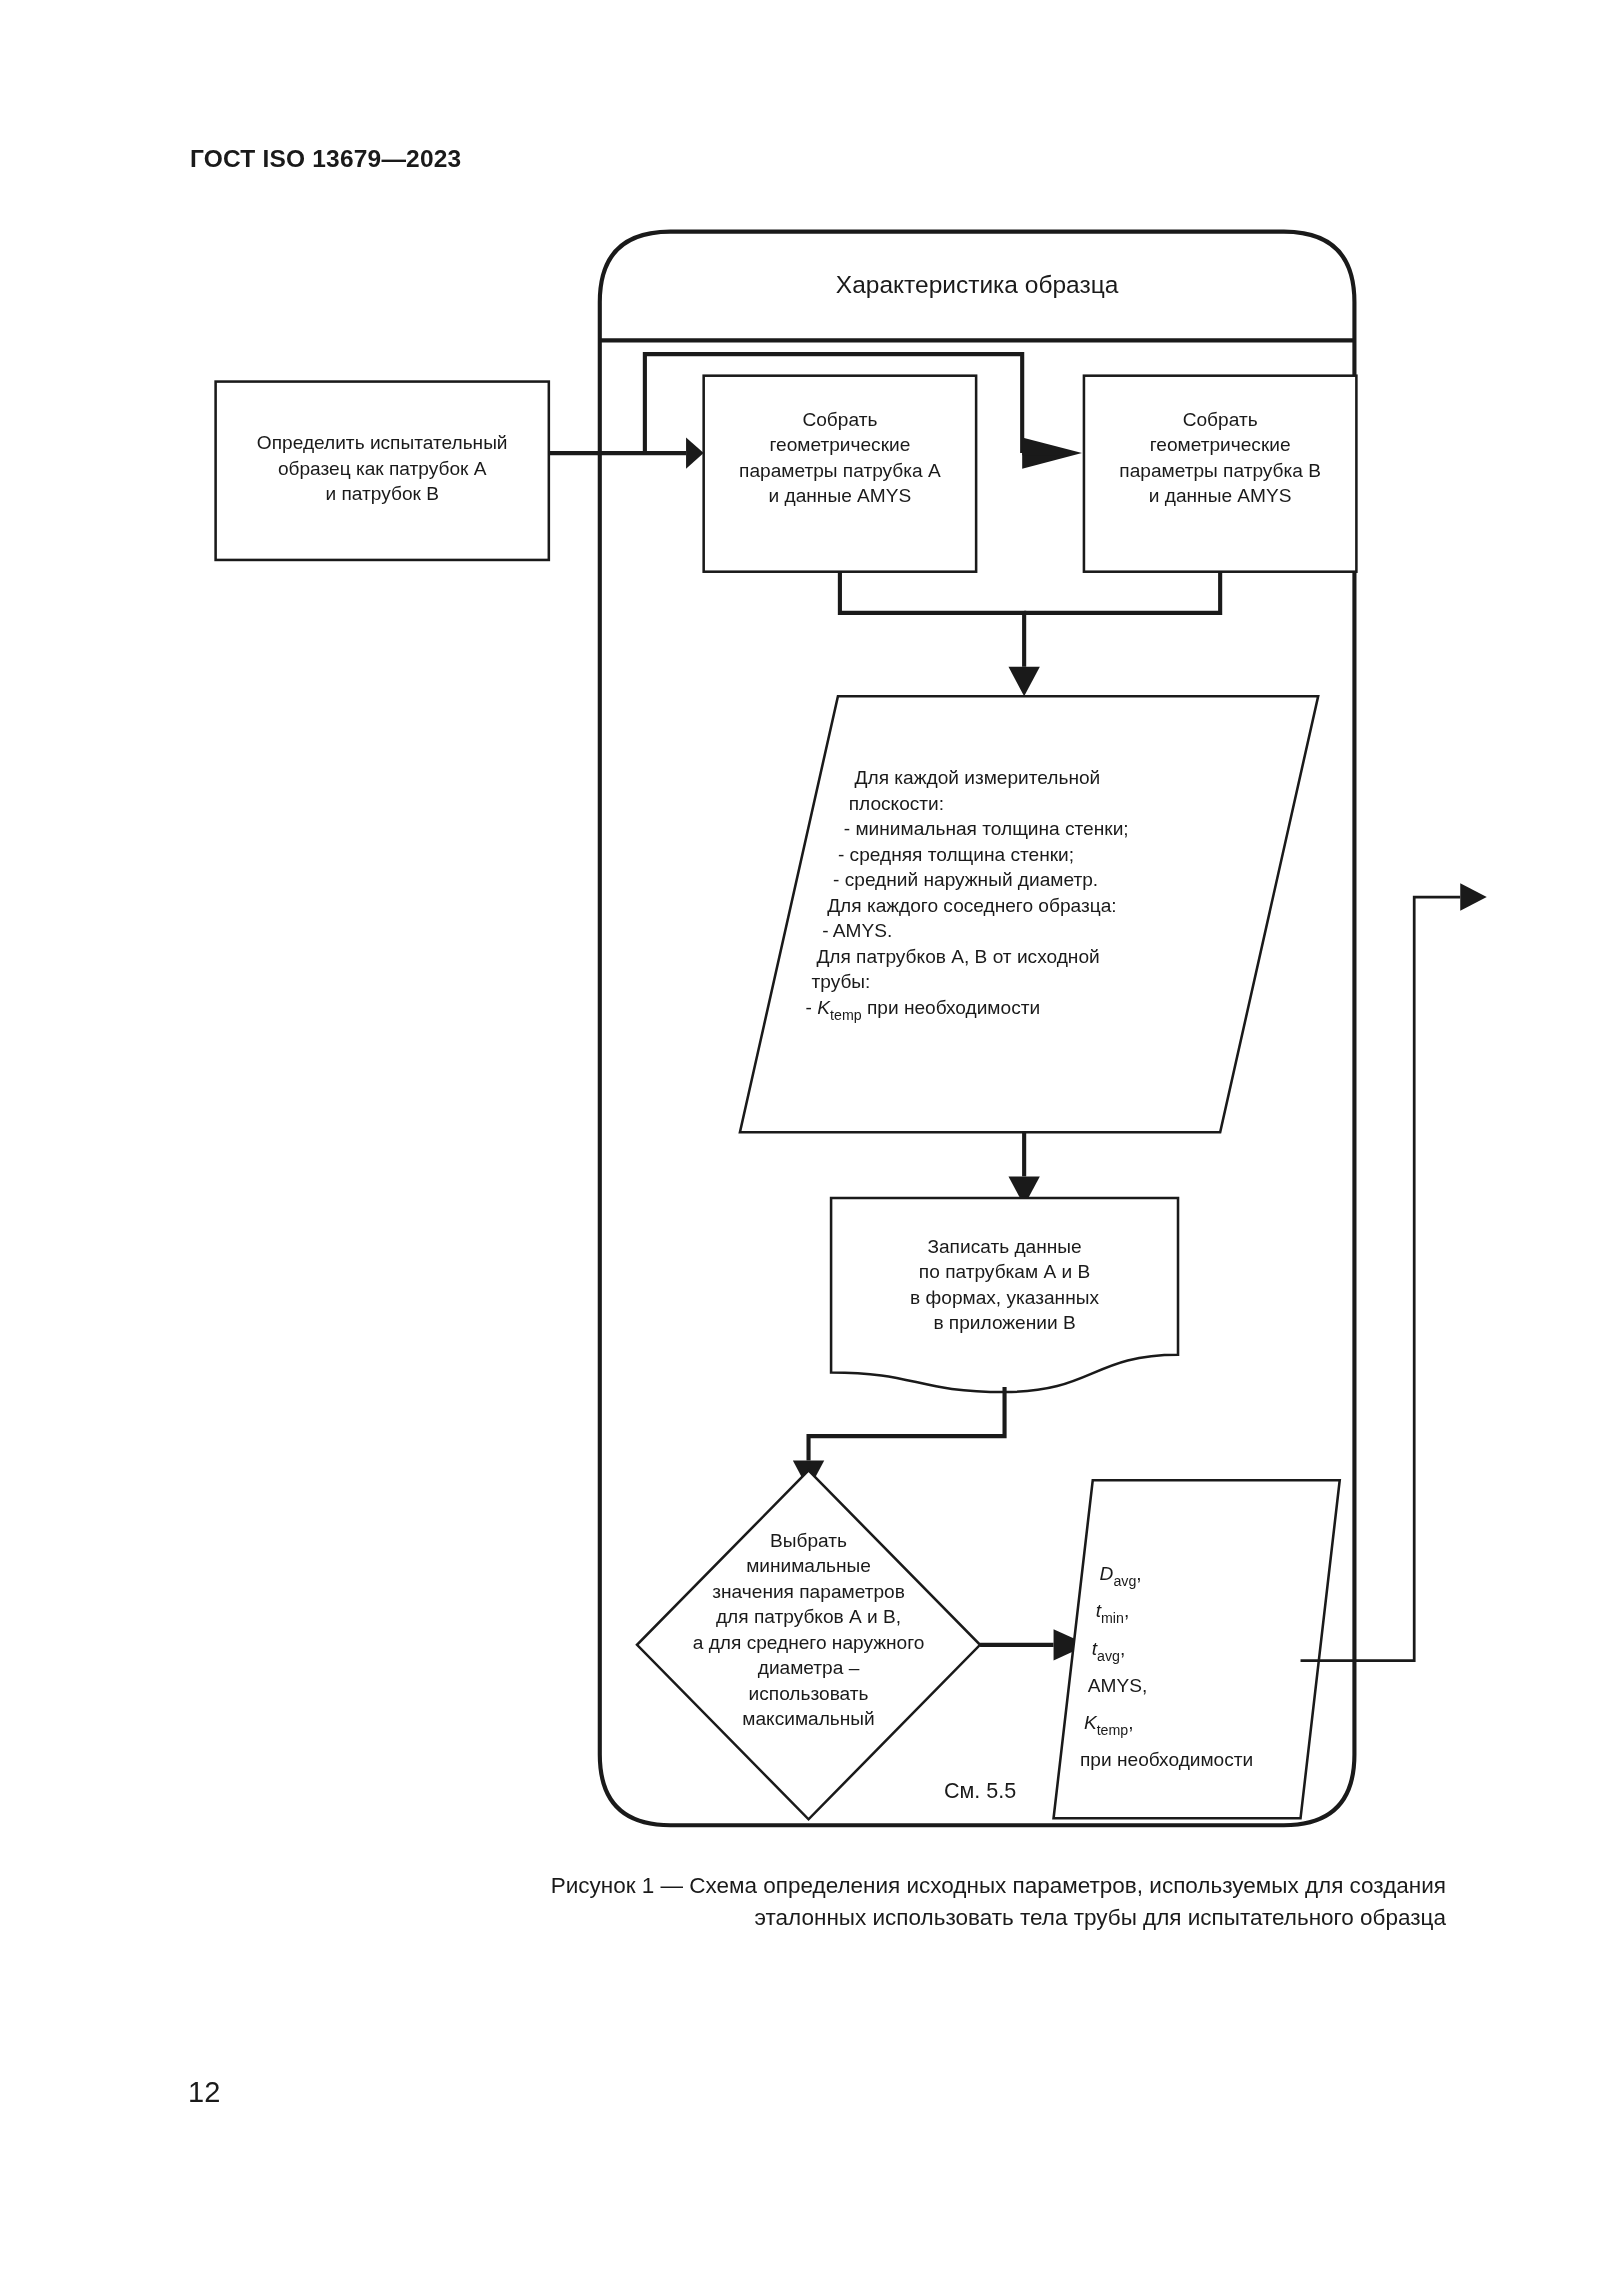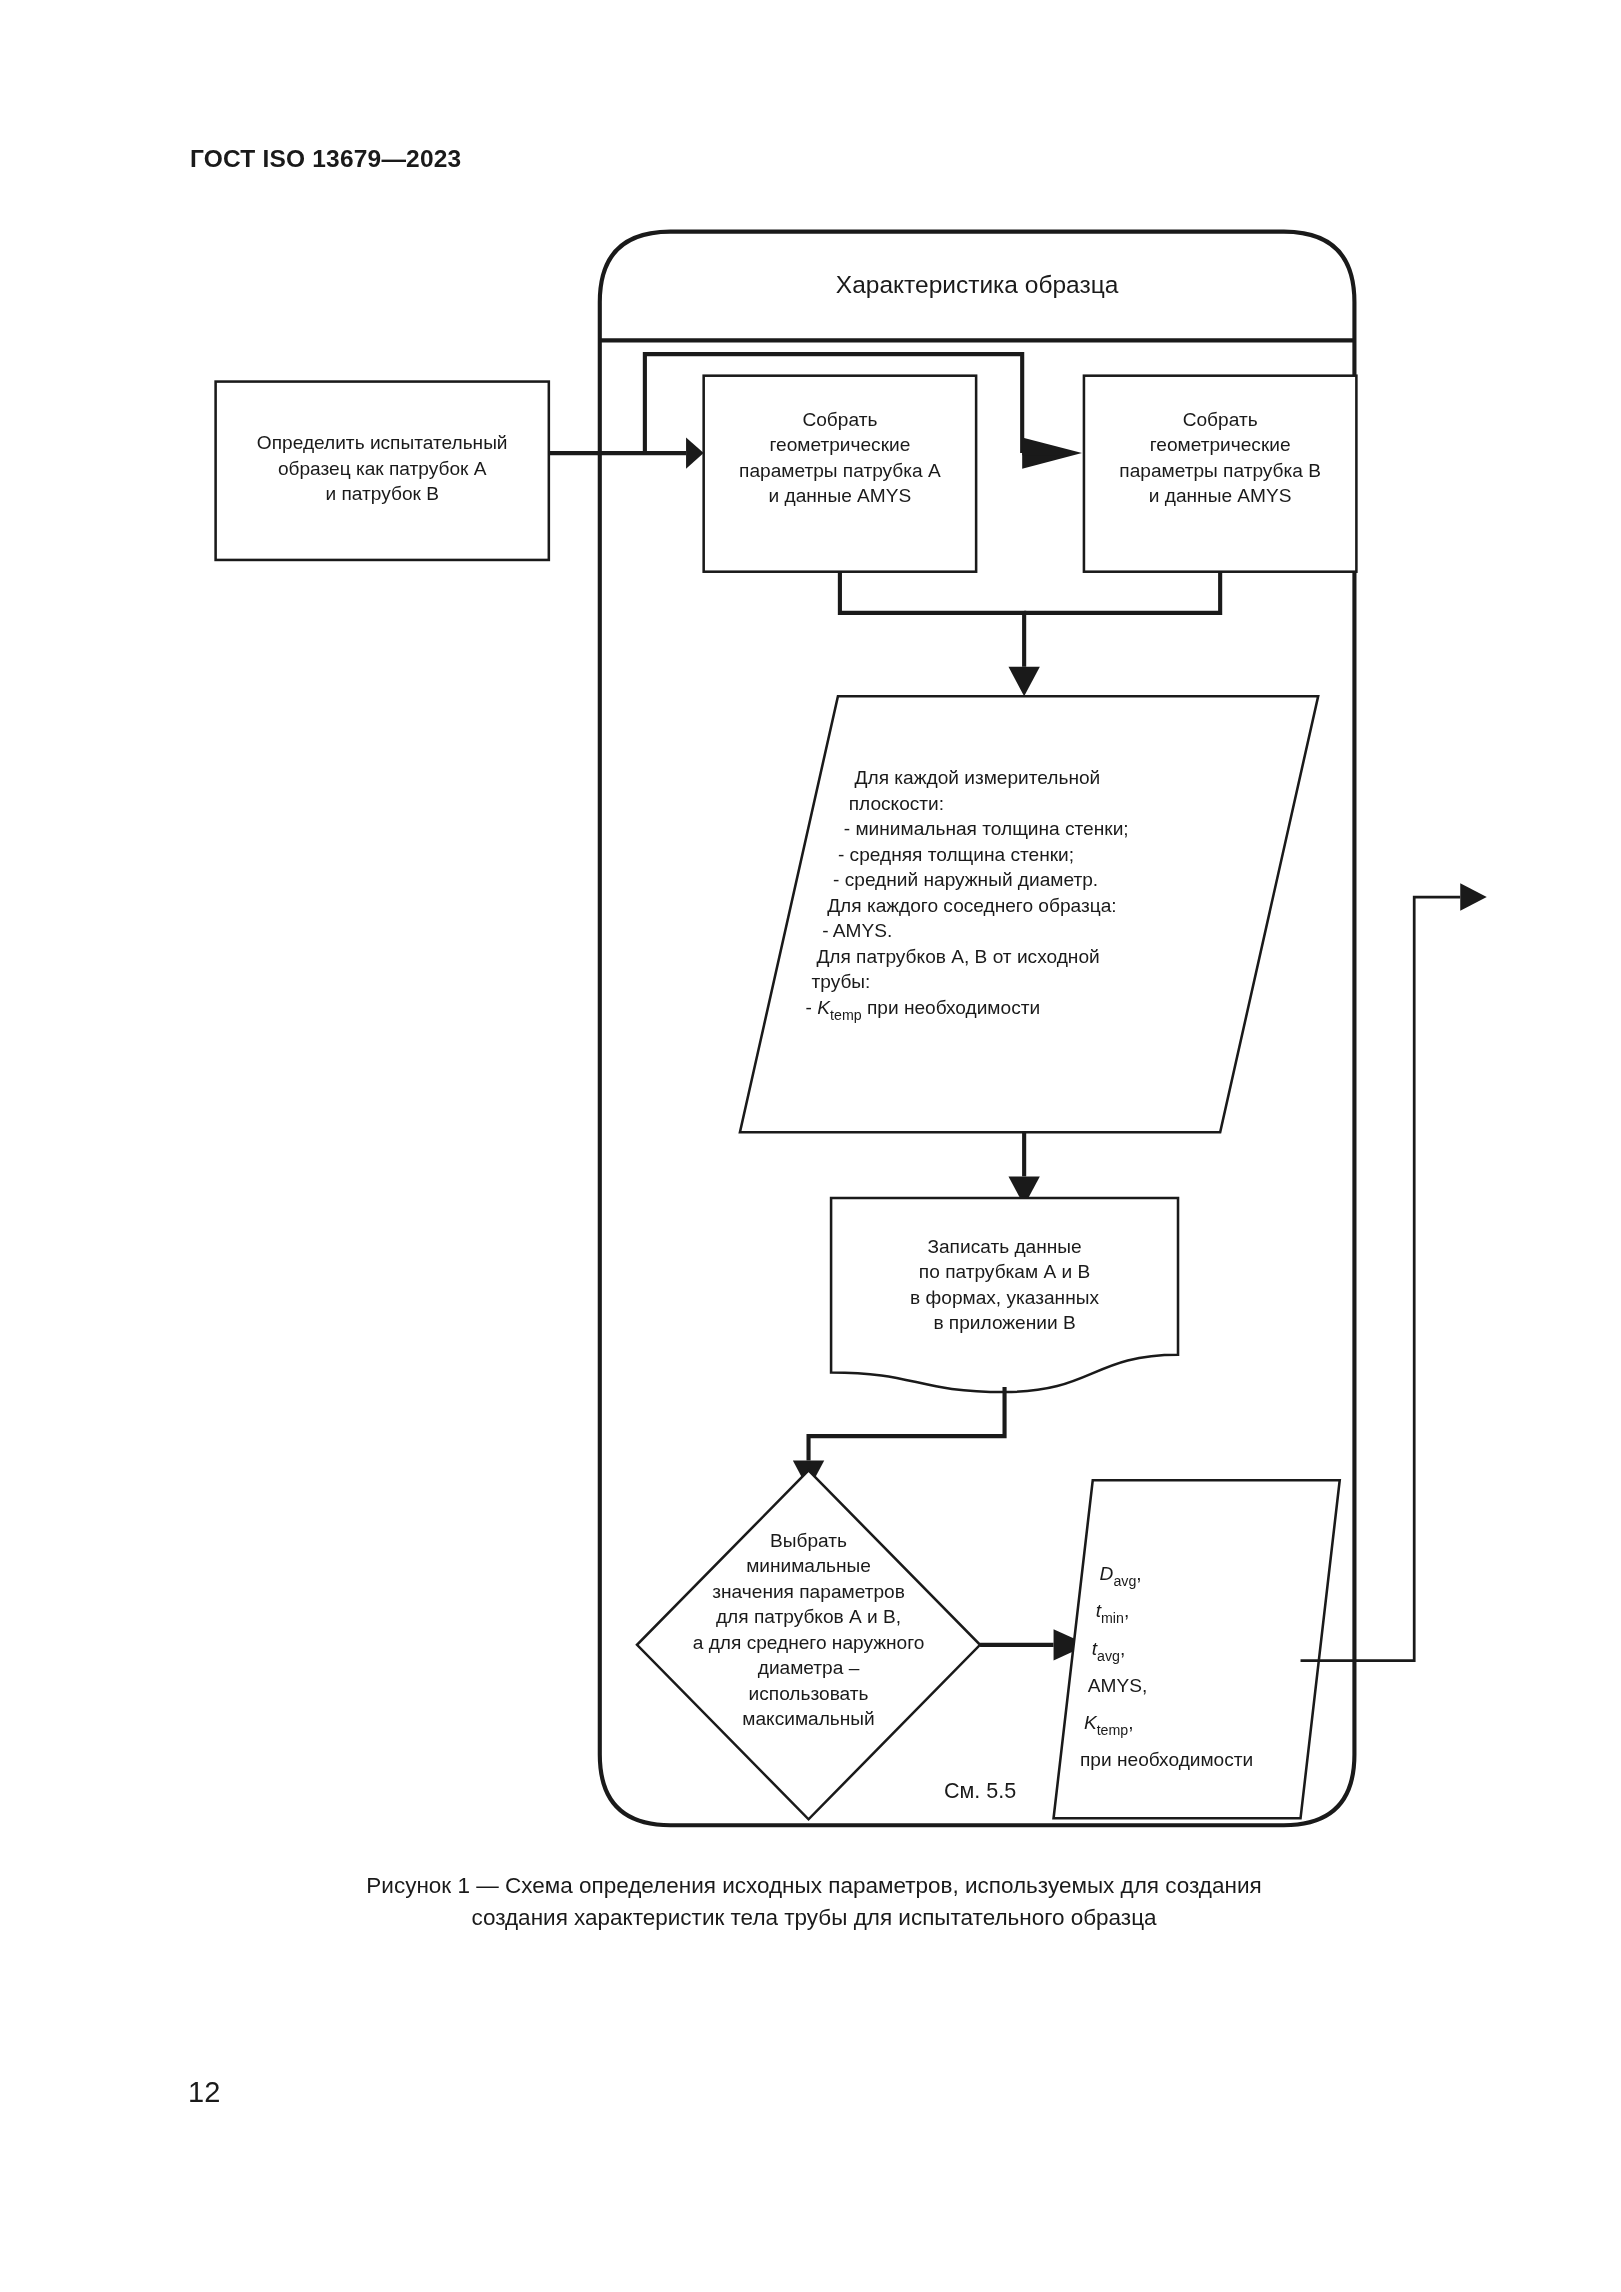--- a/index.html
+++ b/index.html
@@ -40,21 +40,21 @@
     left: 0;
     top: 0;
     width: 1621px;
     height: 2293px;
   }
   .fig-caption {
     position: absolute;
     left: 182px;
     top: 1870px;
     width: 1264px;
-    text-align: center;
+    text-align: right;
     font-size: 22.5px;
     line-height: 32px;
   }
   svg text {
     font-family: "Liberation Sans", sans-serif;
     fill: #1a1a1a;
   }
   .t {
     font-size: 19.5px;
   }
@@ -190,18 +190,18 @@
     <text class="t" x="1102" y="1802">при необходимости</text>
 
     <path class="conn-thin" d="M 1327 1694 L 1443 1694 L 1443 915 L 1490 915"></path>
     <polygon class="arrowhead" points="1490,901 1490,929 1517,915"></polygon>
 
     <text class="t-see" x="1000" y="1834" text-anchor="middle">См. 5.5</text>
   </svg>
 
   <div class="fig-caption">
     <div>Рисунок 1 — Схема определения исходных параметров, используемых для создания</div>
-    <div>создания характеристик тела трубы для испытательного образца</div>
+    <div>эталонных использовать тела трубы для испытательного образца</div>
   </div>
 
   <div class="page-number">12</div>
 </div>
 
 
 </body></html>

